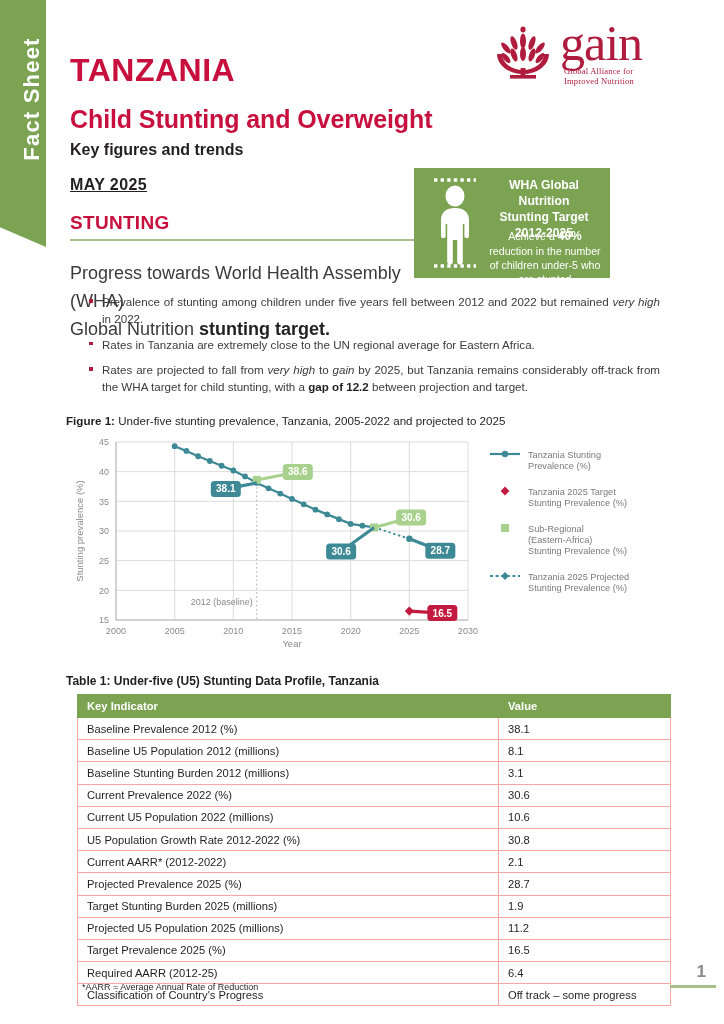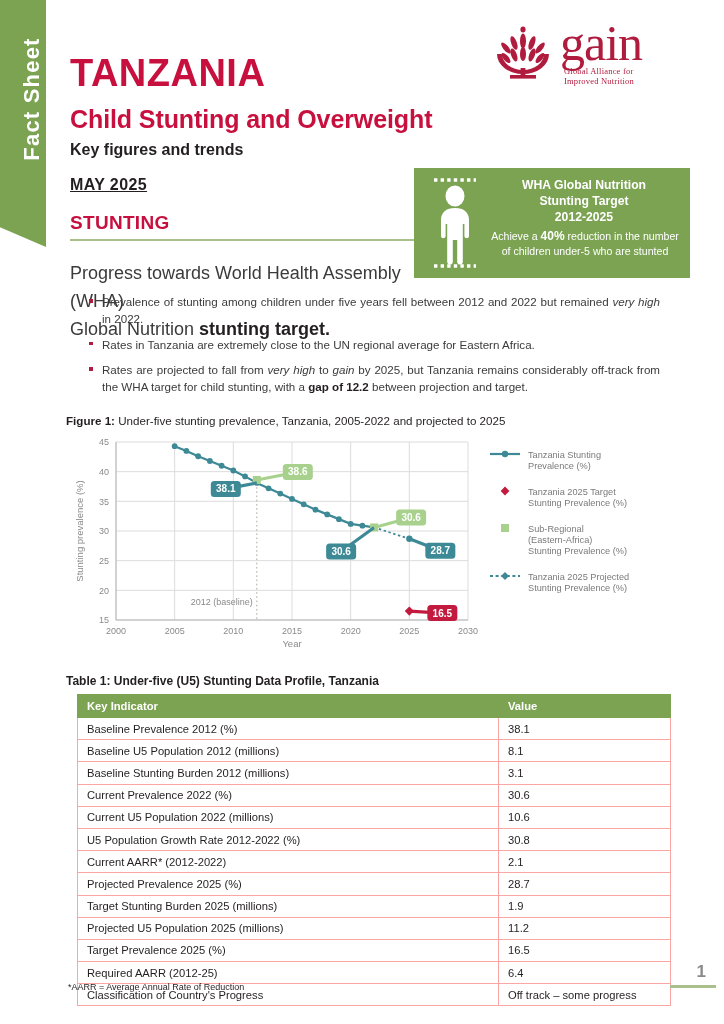--- a/index.html
+++ b/index.html
@@ -32,21 +32,21 @@
   }
   .logo-tag{
     position:absolute;left:72px;top:42px;
     font-family:"Liberation Serif","DejaVu Serif",serif;
     font-size:8.5px;color:#b01c3e;line-height:1.22;letter-spacing:.2px;
   }
 
   
   .title{
     position:absolute;left:70px;top:52px;
-    font-size:38px;font-weight:bold;color:#c8103e;letter-spacing:.5px;
+    font-size:32px;font-weight:bold;color:#c8103e;letter-spacing:.5px;
   }
   .subtitle{
     position:absolute;left:70px;top:105px;
     font-size:25px;font-weight:bold;color:#c8103e;letter-spacing:-.1px;
   }
   .tagline{
     position:absolute;left:70px;top:141px;
     font-size:16px;font-weight:bold;color:#231f20;
   }
   .date{
@@ -63,21 +63,21 @@
     position:absolute;left:70px;top:239px;width:348px;height:2px;background:#a9bf8c;
   }
   .lede{
     position:absolute;left:70px;top:247px;width:345px;
     font-size:18px;line-height:1.55;color:#3b3b3b;margin-top:13px;
   }
   .lede b{color:#231f20;}
 
   
   .callout{
-    position:absolute;left:414px;top:168px;width:276px;height:110px;
+    position:absolute;left:414px;top:168px;width:196px;height:110px;
     background:#7ba352;color:#ffffff;
   }
   .callout-fig{position:absolute;left:12px;top:8px;width:58px;height:94px;}
   .callout-title{
     position:absolute;left:72px;top:9px;right:8px;
     font-size:12.2px;font-weight:bold;line-height:1.32;text-align:center;
   }
   .callout-body{
     position:absolute;left:72px;top:60px;right:6px;
     font-size:10.6px;line-height:1.34;text-align:center;
@@ -116,21 +116,21 @@
   }
   table.profile th{
     background:#7ba352;color:#ffffff;font-weight:bold;text-align:left;
     padding:5px 9px;border:1px solid #7ba352;
   }
   table.profile td{
     padding:4.6px 9px;border:1px solid #fca5a5;color:#231f20;
   }
   table.profile td.k{width:71%;}
   .foot{
-    position:absolute;left:68px;top:982px;
+    position:absolute;left:82px;top:982px;
     font-size:9px;color:#231f20;
   }
 
   
   .pgnum{
     position:absolute;right:18px;bottom:42px;
     font-size:17px;font-weight:bold;color:#8a8a8a;
   }
   .pgrule{
     position:absolute;right:8px;bottom:36px;width:46px;height:3px;background:#a9bf8c;

